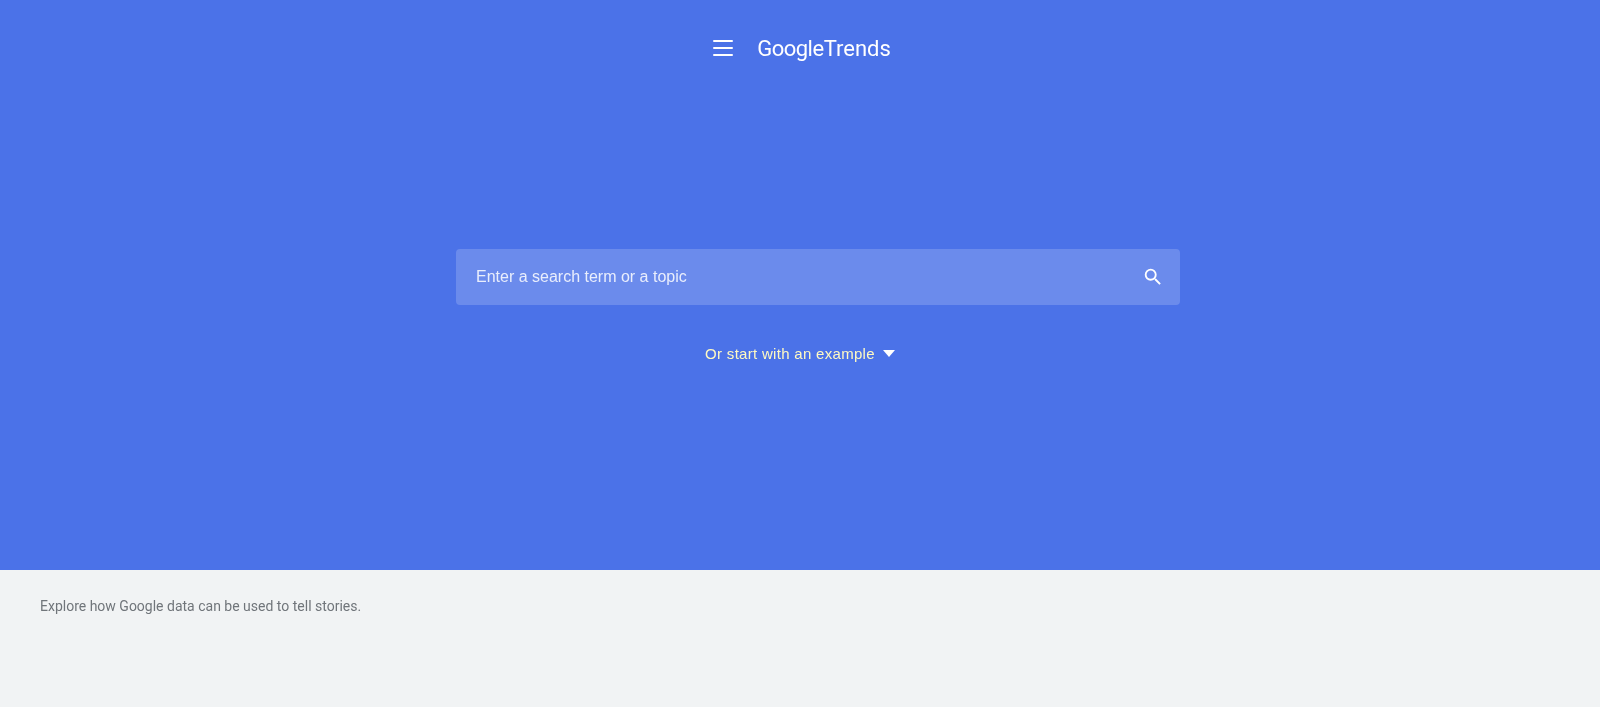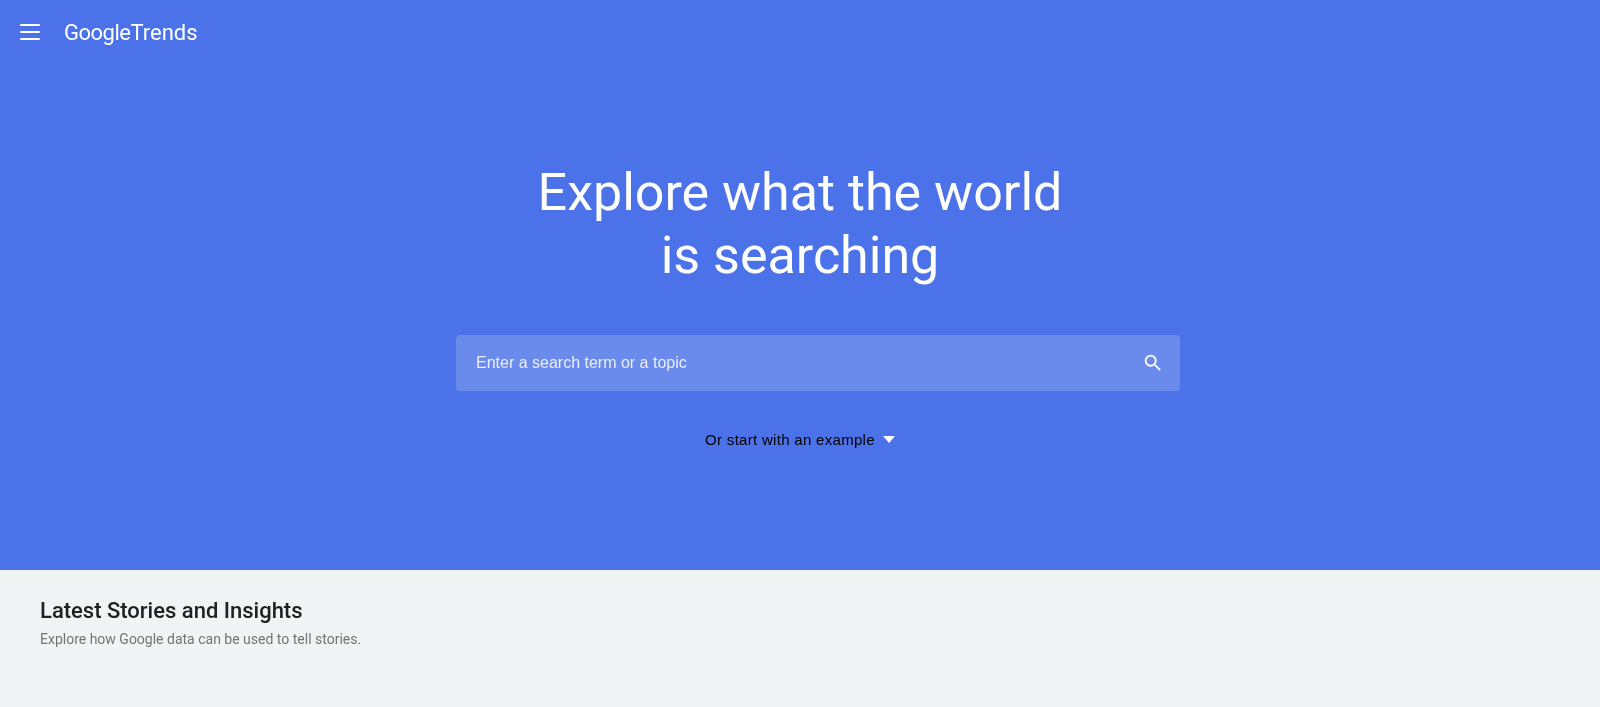--- a/index.html
+++ b/index.html
@@ -19,23 +19,24 @@
     
     .header {
       position: absolute;
       top: 0;
       left: 0;
       right: 0;
       height: 64px;
       background: #4b72e8;
       display: flex;
       align-items: center;
-      justify-content: flex-start;
+      justify-content: flex-end;
       padding: 0 16px 0 12px;
       z-index: 10;
+      flex-direction: column;
     }
 
     .header-left {
       display: flex;
       align-items: center;
       gap: 16px;
     }
 
     .hamburger-icon {
       display: flex;
@@ -200,21 +201,21 @@
     .search-icon-svg {
       width: 22px;
       height: 22px;
       fill: white;
     }
 
     .example-link {
       display: flex;
       align-items: center;
       gap: 8px;
-      color: #000000;
+      color: #fef9c3;
       font-size: 15px;
       font-weight: 500;
       cursor: pointer;
       background: none;
       border: none;
       letter-spacing: 0.3px;
     }
 
     .example-chevron {
       width: 0;
@@ -258,34 +259,29 @@
       <span></span>
     </div>
     <div class="logo">
       <span class="logo-google">Google</span>
       <span class="logo-trends">Trends</span>
     </div>
   </div>
 </header>
 
 <section class="hero">
-  <h1 class="hero-title">
-    <span>Explore what the world</span><br>
-    <span>is searching</span>
-  </h1>
   <div class="search-container">
     <input class="search-input" type="text" placeholder="Enter a search term or a topic" style="">
     <button class="search-btn">
       <svg class="search-icon-svg" viewBox="0 0 24 24">
         <path d="M15.5 14h-.79l-.28-.27A6.471 6.471 0 0 0 16 9.5 6.5 6.5 0 1 0 9.5 16c1.61 0 3.09-.59 4.23-1.57l.27.28v.79l5 4.99L20.49 19l-4.99-5zm-6 0C7.01 14 5 11.99 5 9.5S7.01 5 9.5 5 14 7.01 14 9.5 11.99 14 9.5 14z"></path>
       </svg>
     </button>
   </div>
   <button class="example-link">
     <span>Or start with an example</span>
     <div class="example-chevron"></div>
   </button>
 </section>
 
 <section class="bottom-section">
-  <h2 class="stories-title">Latest Stories and Insights</h2>
   <p class="stories-subtitle">Explore how Google data can be used to tell stories.</p>
 </section>
 
 </body></html>

